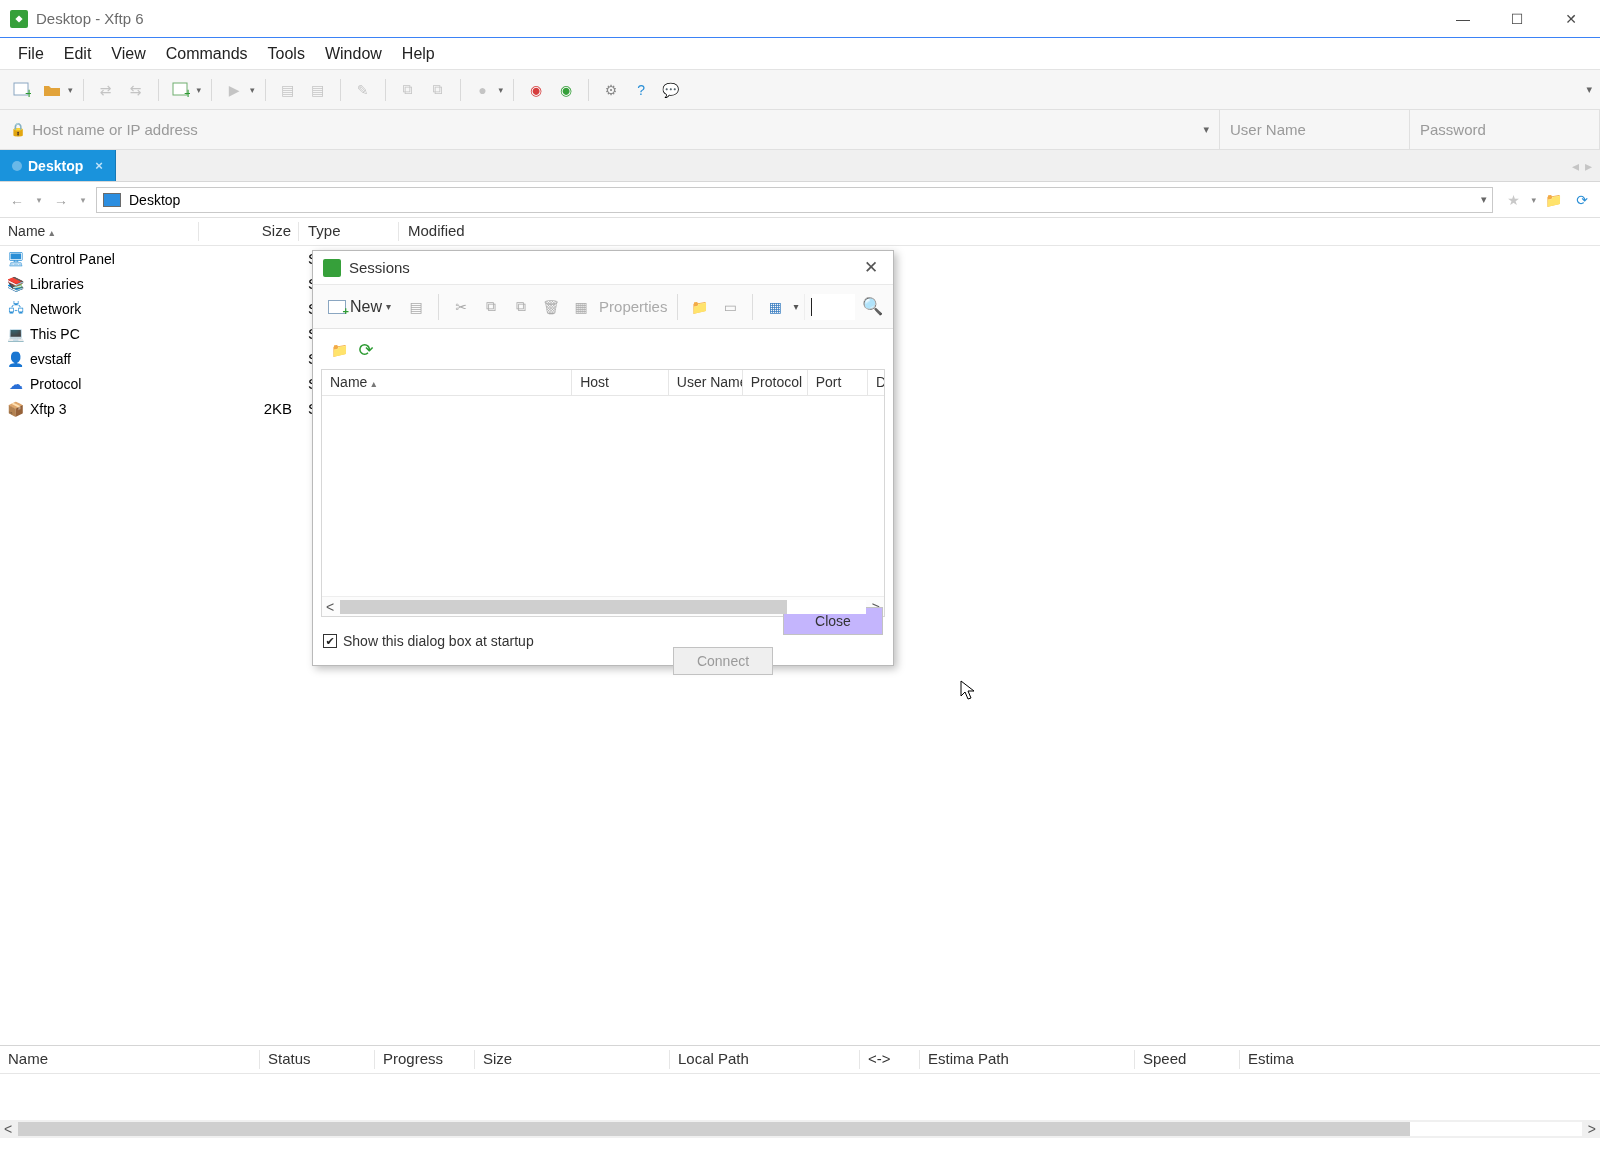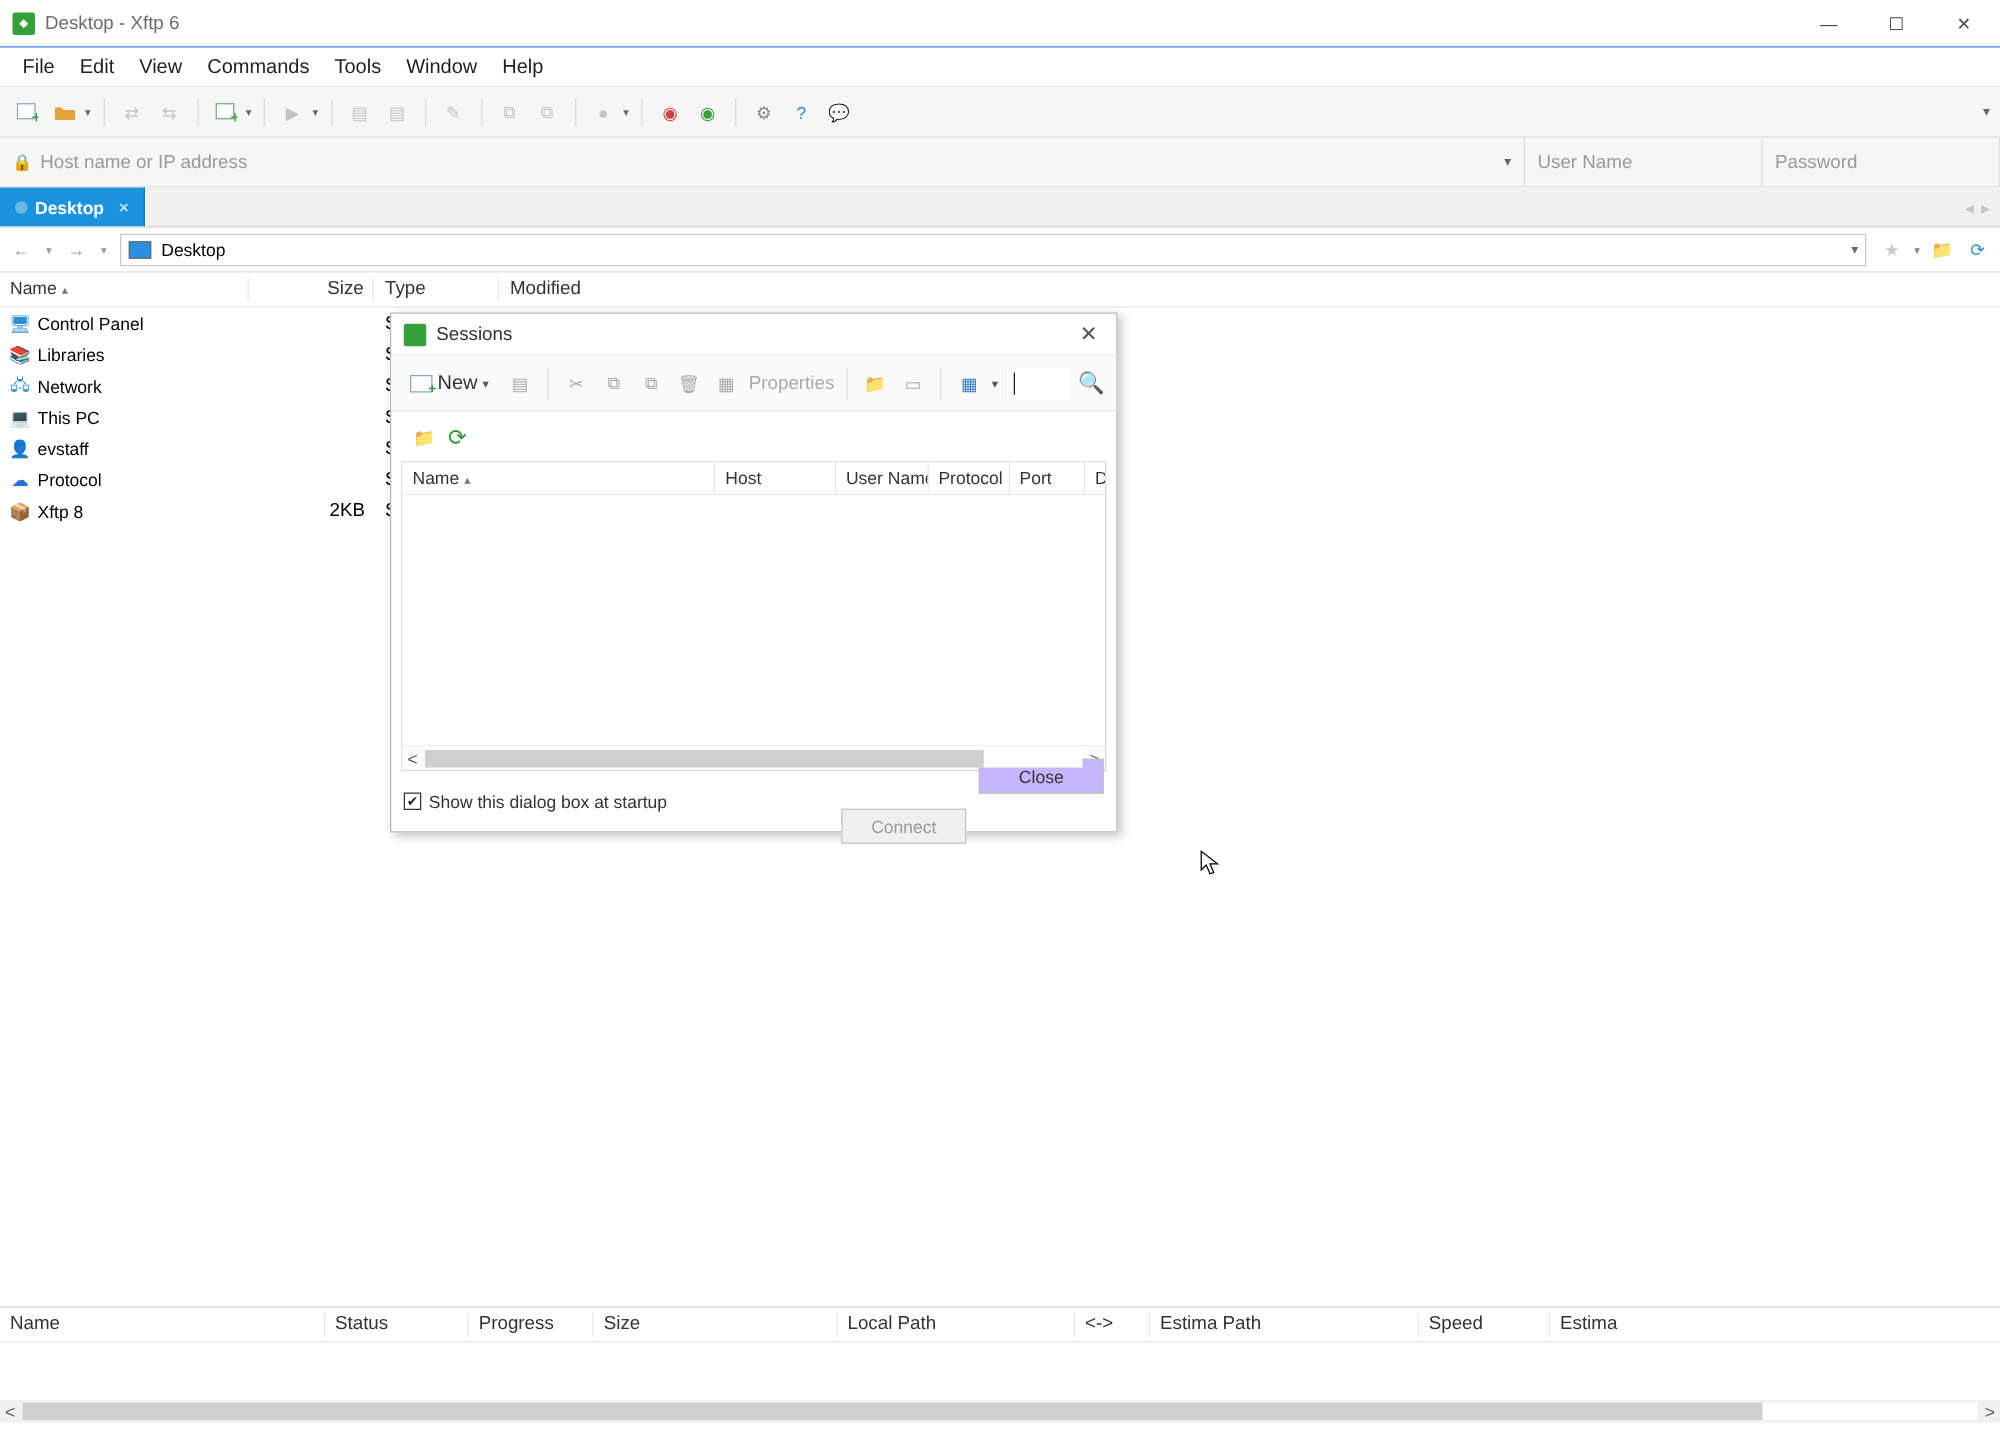--- a/index.html
+++ b/index.html
@@ -297,21 +297,21 @@
             <span class="fi" style="color:#2b6fd6">☁</span>
             <span>Protocol</span>
           </div>
           <div class="c size"></div>
           <div class="c type">S</div>
           <div class="c mod"></div>
         </div>
         <div class="row">
           <div class="c name">
             <span class="fi" style="color:#36a03a">📦</span>
-            <span>Xftp 8</span>
+            <span>Xftp 3</span>
           </div>
           <div class="c size">2KB</div>
           <div class="c type">S</div>
           <div class="c mod"></div>
         </div>
       </div>
   </div>
 </div>
 
 <div class="transferpanel">

